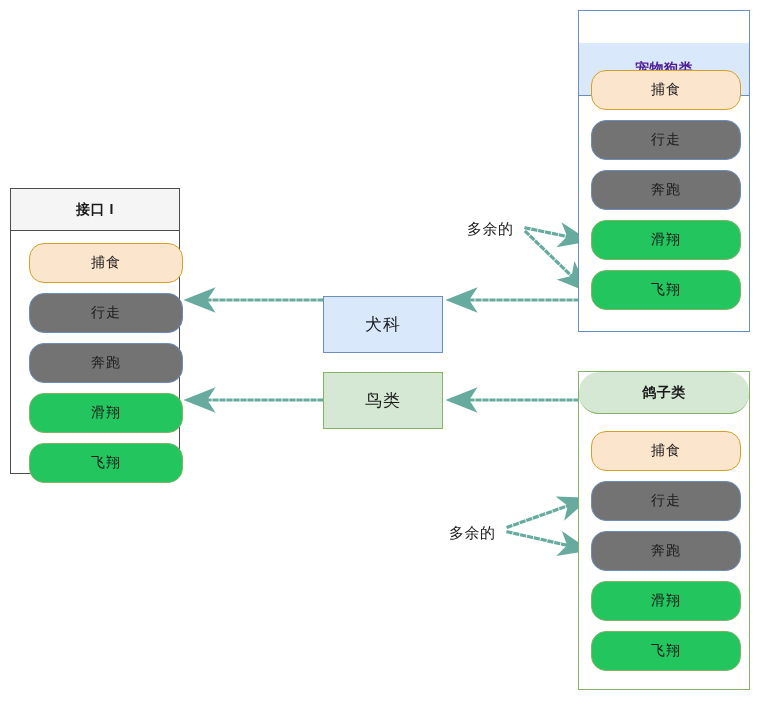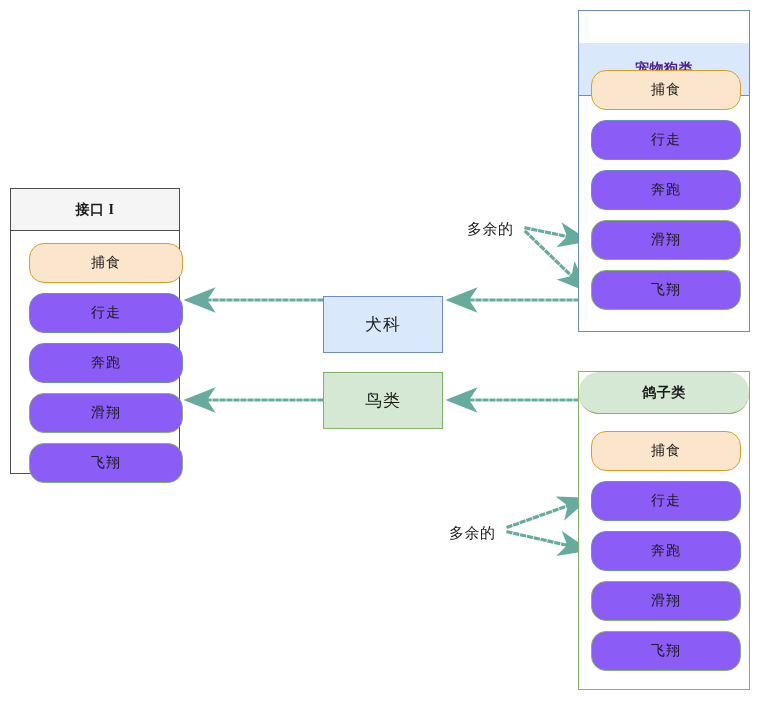--- a/index.html
+++ b/index.html
@@ -83,25 +83,25 @@
     align-items: center;
     justify-content: center;
     font-size: 14px;
     letter-spacing: 1px;
   }
   .item.orange {
     background: #fce5cd;
     border: 1.4px solid #d6a026;
   }
   .item.blue {
-    background: #8b5cf6;
+    background: #737373;
     border: 1.4px solid #6c8ebf;
   }
   .item.green {
-    background: #8b5cf6;
+    background: #22c55e;
     border: 1.4px solid #82b366;
   }
 
   
   .node {
     position: absolute;
     box-sizing: border-box;
     display: flex;
     align-items: center;
     justify-content: center;
@@ -160,21 +160,21 @@
 
     <line x1="526" y1="228" x2="584" y2="240" stroke="#67ab9f" stroke-width="3.2" stroke-dasharray="3 4" stroke-linecap="square" marker-end="url(#arrowTeal)"></line>
 
     <line x1="526" y1="232" x2="584" y2="288" stroke="#67ab9f" stroke-width="3.2" stroke-dasharray="3 4" stroke-linecap="square" marker-end="url(#arrowTeal)"></line>
 
     <line x1="508" y1="527" x2="584" y2="500" stroke="#67ab9f" stroke-width="3.2" stroke-dasharray="3 4" stroke-linecap="square" marker-end="url(#arrowTeal)"></line>
 
     <line x1="508" y1="532" x2="584" y2="549" stroke="#67ab9f" stroke-width="3.2" stroke-dasharray="3 4" stroke-linecap="square" marker-end="url(#arrowTeal)"></line>
   </svg>
 
-  <div class="container-box iface-box" style="left:10px; top:188px; width:170px; height:286px;font-family:Liberation Serif, serif;">
+  <div class="container-box iface-box" style="left:10px; top:188px; width:170px; height:286px;">
     <div class="container-header iface-header">接口 I</div>
 
     <div class="item orange" style="left:18px; top:54px; width:154px; height:40px;">捕食</div>
     <div class="item blue" style="left:18px; top:104px; width:154px; height:40px;">行走</div>
     <div class="item blue" style="left:18px; top:154px; width:154px; height:40px;">奔跑</div>
     <div class="item green" style="left:18px; top:204px; width:154px; height:40px;">滑翔</div>
     <div class="item green" style="left:18px; top:254px; width:154px; height:40px;">飞翔</div>
   </div>
 
   <div class="container-box dog-box" style="left:578px; top:10px; width:172px; height:322px;">

